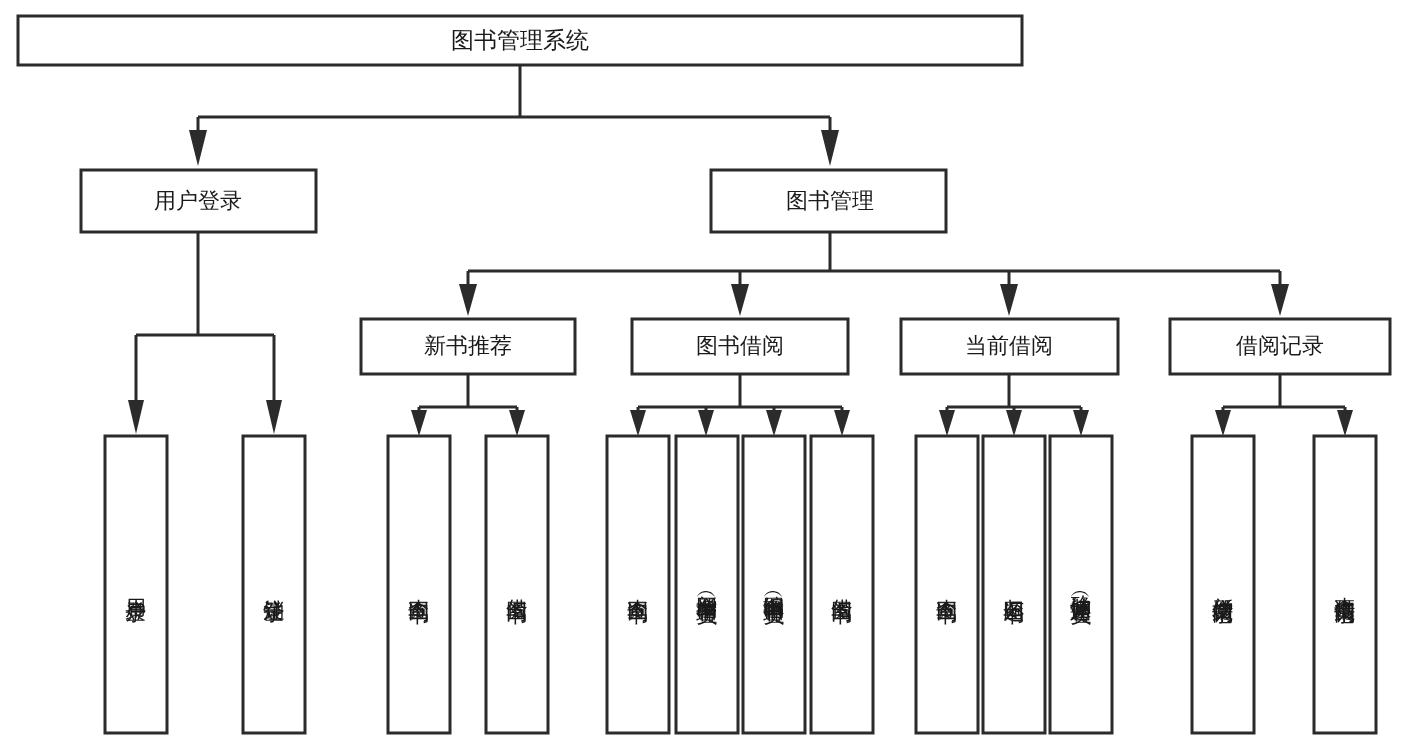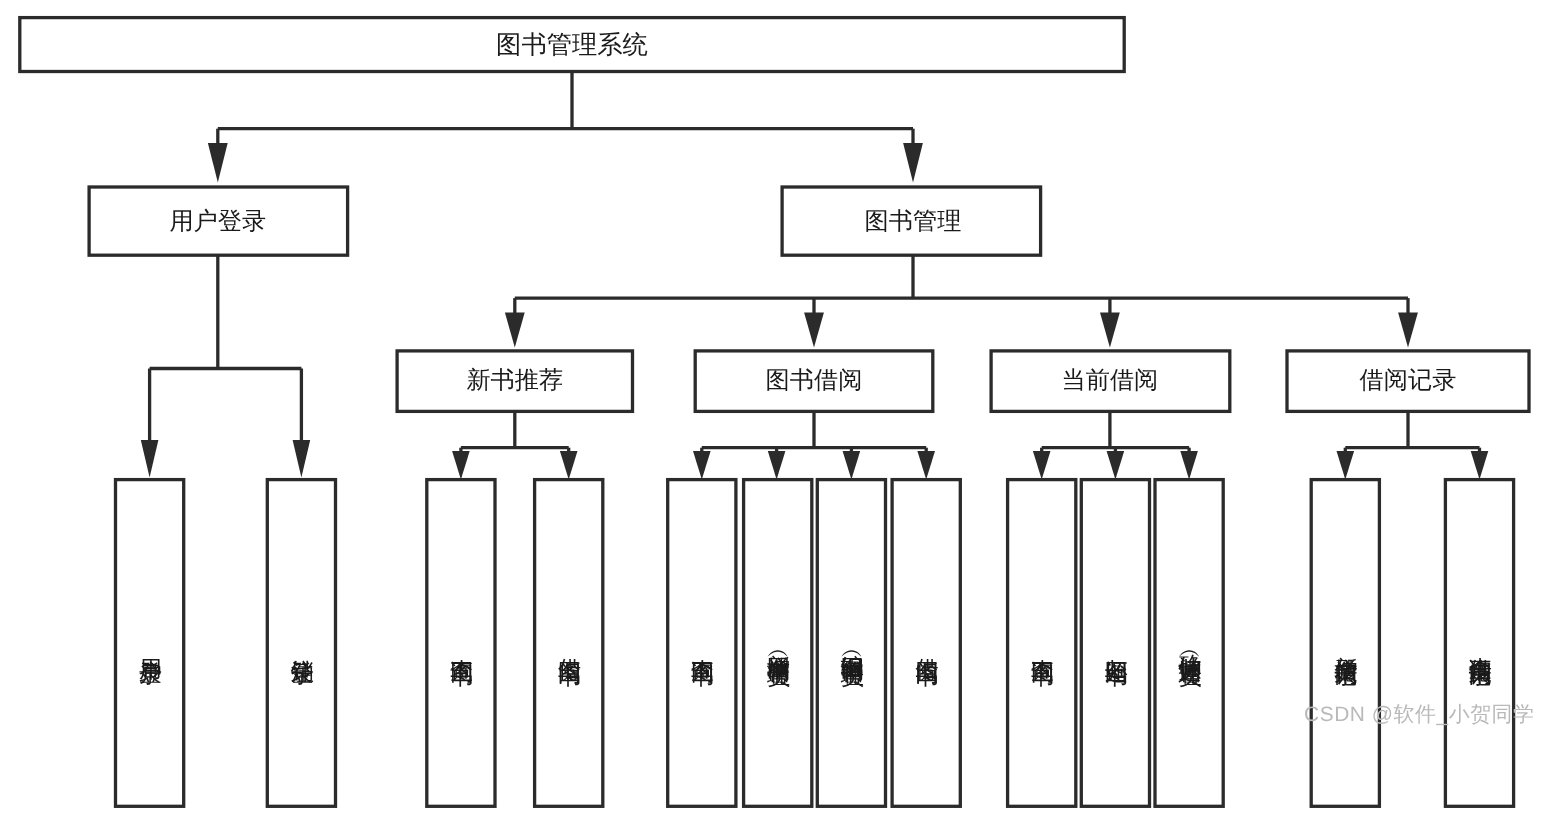--- a/index.html
+++ b/index.html
@@ -211,14 +211,13 @@
   <div class="vlabel" style="left:743px; top:436px; width:62px; height:297px;">编辑图书（管理员）</div>
   <div class="vlabel" style="left:811px; top:436px; width:62px; height:297px;">借阅图书</div>
 
   <div class="vlabel" style="left:916px; top:436px; width:62px; height:297px;">查询图书</div>
   <div class="vlabel" style="left:983px; top:436px; width:62px; height:297px;">归还图书</div>
   <div class="vlabel" style="left:1050px; top:436px; width:62px; height:297px;">确认归还（管理员）</div>
 
   <div class="vlabel" style="left:1192px; top:436px; width:62px; height:297px;">新增借阅记录</div>
   <div class="vlabel" style="left:1314px; top:436px; width:62px; height:297px;">查询借阅记录</div>
 
-  <div class="watermark">CSDN @软件_小贺同学</div>
 </div>
 
 </body></html>

